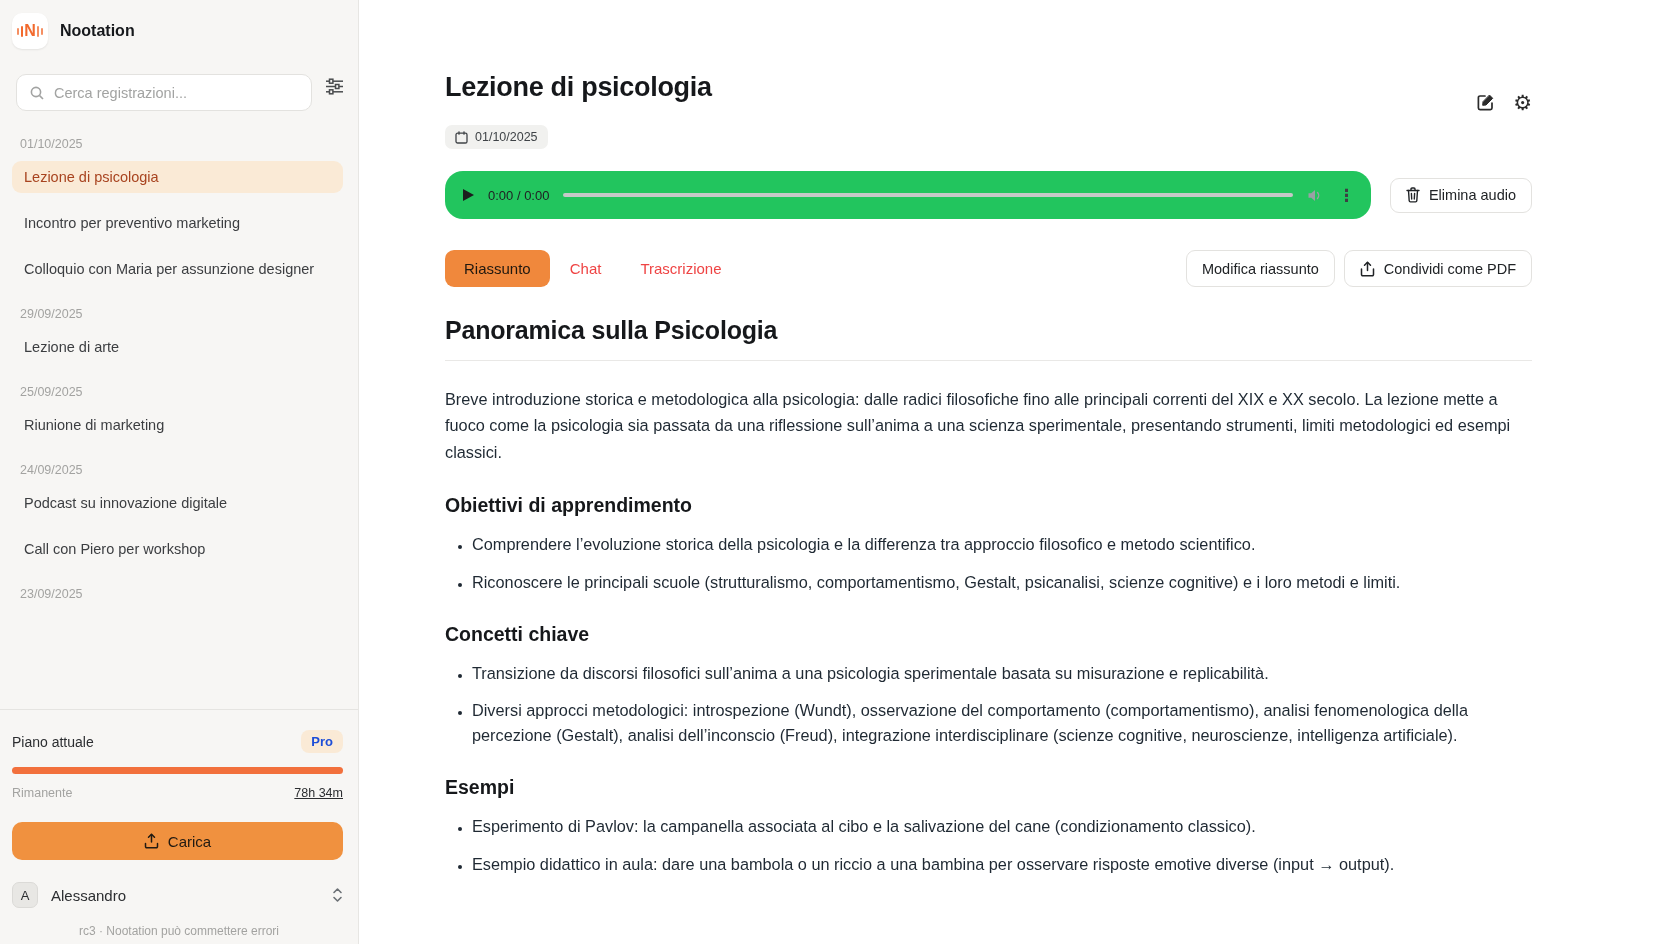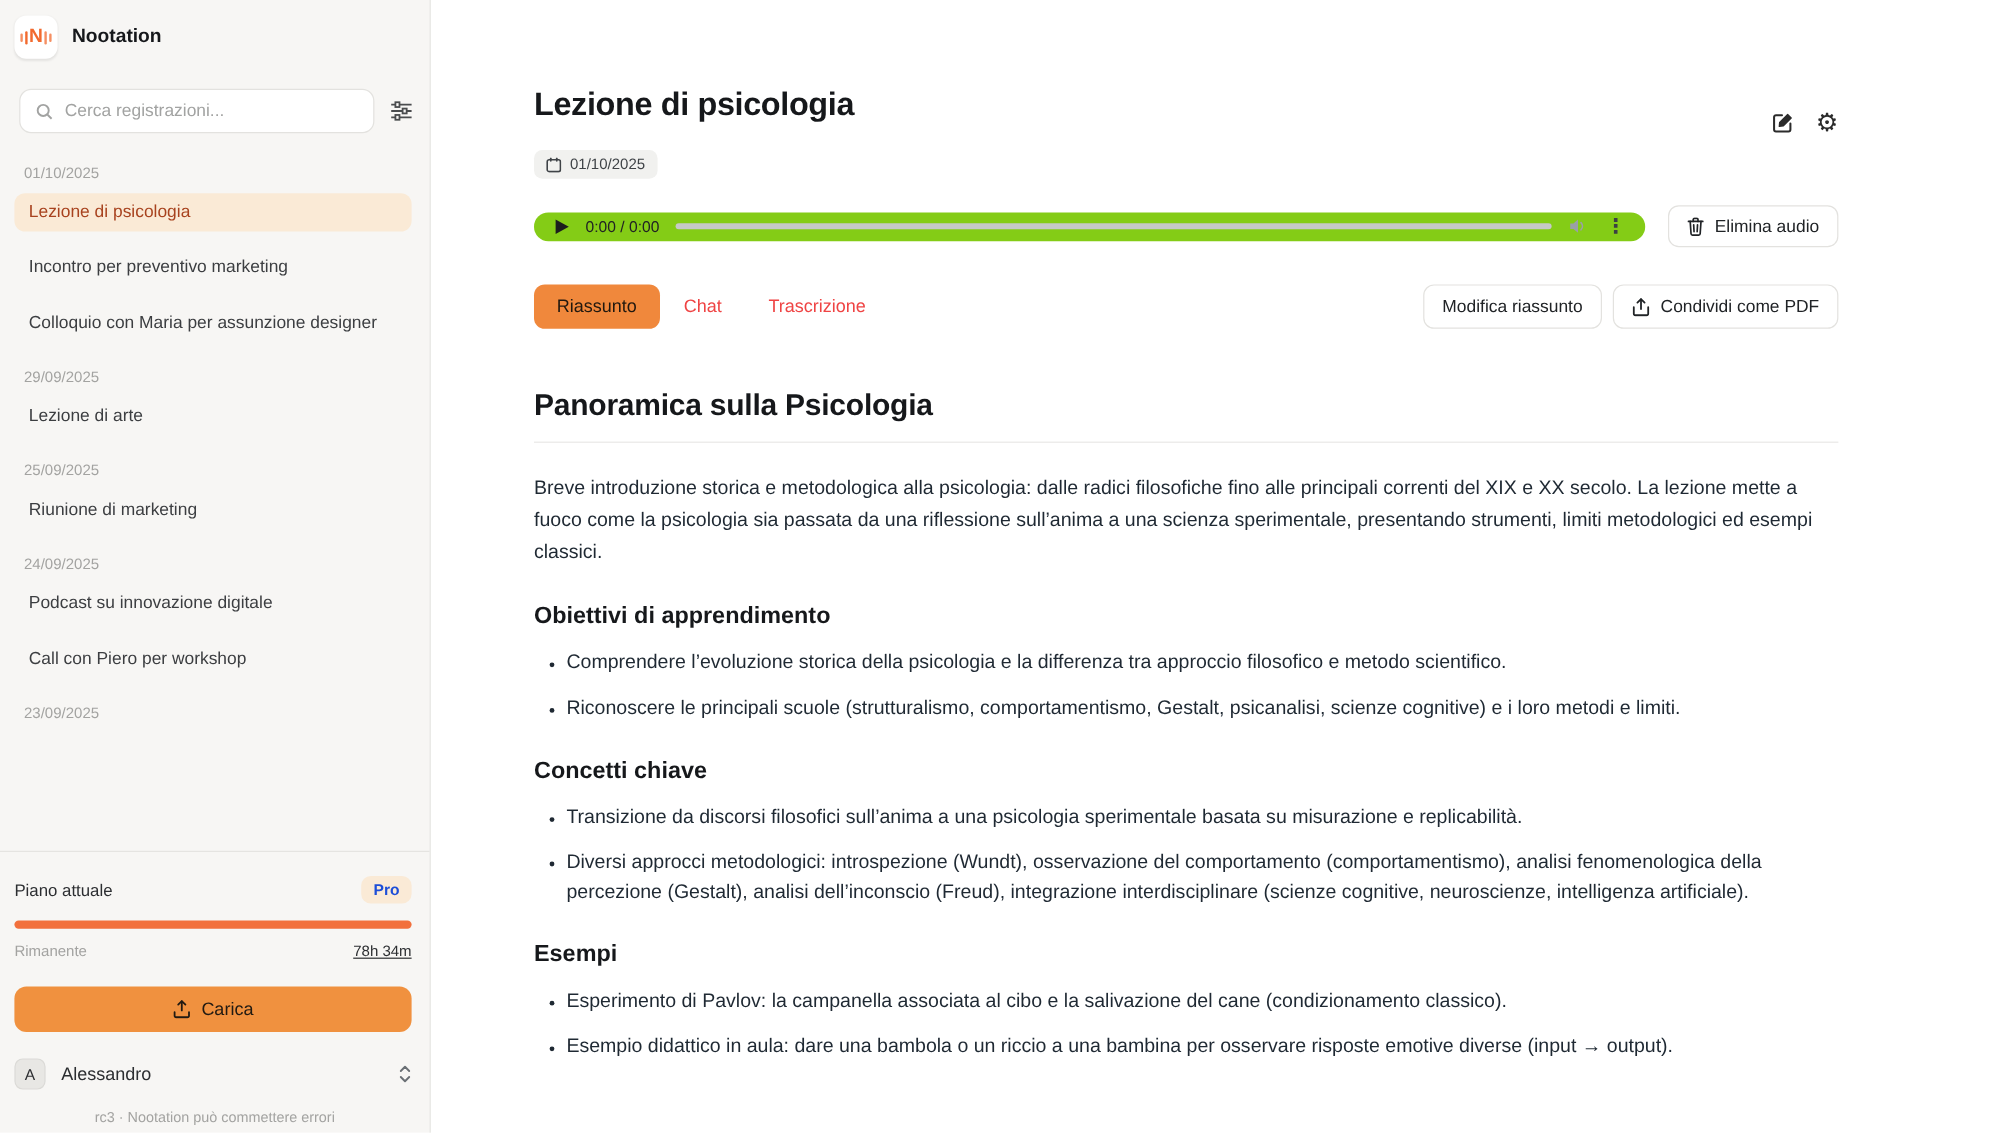--- a/index.html
+++ b/index.html
@@ -37,21 +37,21 @@
   }
   .logo-bars { display: flex; align-items: center; gap: 1.5px; }
   .logo-bars i { display: block; width: 2px; background: #f26a2e; border-radius: 2px; }
   .logo-bars i:nth-child(1) { height: 7px; opacity: .75; }
   .logo-bars i:nth-child(2) { height: 11px; }
   .logo-bars.right i:nth-child(1) { height: 11px; }
   .logo-bars.right i:nth-child(2) { height: 7px; opacity: .75; }
   .logo-n { color: #f26a2e; font-weight: bold; font-size: 16px; line-height: 1; }
   .brand-name { font-size: 16px; font-weight: bold; color: #16181b; }
 
-  .search-row { display: flex; align-items: center; gap: 10px; padding: 22px 12px 0 16px; }
+  .search-row { display: flex; gap: 10px; padding: 22px 12px 0 16px; }
   .search-box {
     flex: 1; height: 37px; background: #ffffff; border: 1px solid #e3e2df; border-radius: 10px;
     display: flex; align-items: center; gap: 9px; padding: 0 12px; color: #a2a3a2;
   }
   .search-box input {
     border: none; outline: none; background: transparent; font-size: 14.5px; width: 100%;
     font-family: inherit; color: #3a3a3a;
   }
   .search-box input::placeholder { color: #a2a3a2; }
   .filter-btn { width: 24px; height: 24px; display: flex; align-items: center; justify-content: center; cursor: pointer; }
@@ -111,42 +111,42 @@
     display: inline-flex; align-items: center; gap: 8px;
     background: #faead6; color: #ba4d1e; border-radius: 8px;
     padding: 6px 13px; font-size: 14.5px; cursor: default;
   }
   .tag-close { color: #e0701f; font-size: 15px; cursor: pointer; line-height: 1; }
   .add-tag { display: inline-flex; align-items: center; gap: 12px; font-size: 14.5px; color: #26282b; cursor: pointer; }
   .add-tag .plus { font-size: 17px; color: #26282b; }
 
   .audio-row { display: flex; align-items: center; gap: 19px; margin-top: 22px; }
   .audio-player {
-    flex: 1; height: 24px; background: #84cc16; border-radius: 18px;
+    flex: 1; height: 48px; background: #22c55e; border-radius: 18px;
     display: flex; align-items: center; gap: 14px; padding: 0 16px 0 18px;
   }
   .play-btn { width: 0; height: 0; border-left: 11px solid #1c1d1e; border-top: 6.5px solid transparent; border-bottom: 6.5px solid transparent; cursor: pointer; }
   .audio-time { font-size: 13px; color: #202124; white-space: nowrap; }
   .audio-track { flex: 1; height: 4.5px; background: #c6c9c8; border-radius: 3px; cursor: pointer; }
   .kebab { font-size: 17px; color: #3c4043; font-weight: bold; cursor: pointer; line-height: 1; }
   .btn {
     background: #ffffff; border: 1px solid #e3e2df; border-radius: 9px;
     display: inline-flex; align-items: center; gap: 9px; padding: 0 15px; height: 35px;
     font-size: 14.5px; color: #202326; font-family: inherit; cursor: pointer; white-space: nowrap;
   }
 
   .tabs-row { display: flex; align-items: center; margin-top: 31px; }
   .tab { font-size: 15px; color: #ef4444; padding: 10px 19px; border-radius: 9px; cursor: pointer; }
   .tab.active { background: #f0883c; color: #20180f; }
   .tab + .tab { margin-left: 1px; }
   .tabs-spacer { flex: 1; }
   .tabs-actions { display: flex; gap: 9px; }
   .tabs-actions .btn { height: 37px; }
 
-  .doc { margin-top: 50px; }
+  .doc { margin-top: 29px; }
   .doc h1 { font-size: 25px; font-weight: bold; color: #16181b; letter-spacing: -0.2px; }
   .doc hr { border: none; border-top: 1px solid #e9e8e6; margin-top: 15px; }
   .doc .intro { margin-top: 25px; font-size: 16.3px; line-height: 1.62; color: #1f2933; }
   .doc h2 { font-size: 19.5px; font-weight: bold; color: #16181b; margin-top: 29px; }
   .doc ul { margin-top: 15px; padding-left: 27px; }
   .doc li { font-size: 16.3px; line-height: 1.5; color: #1f2933; margin-bottom: 13px; }
   .doc li::marker { font-size: 12px; color: #1f2933; }
 
   svg { display: block; }
 </style>

